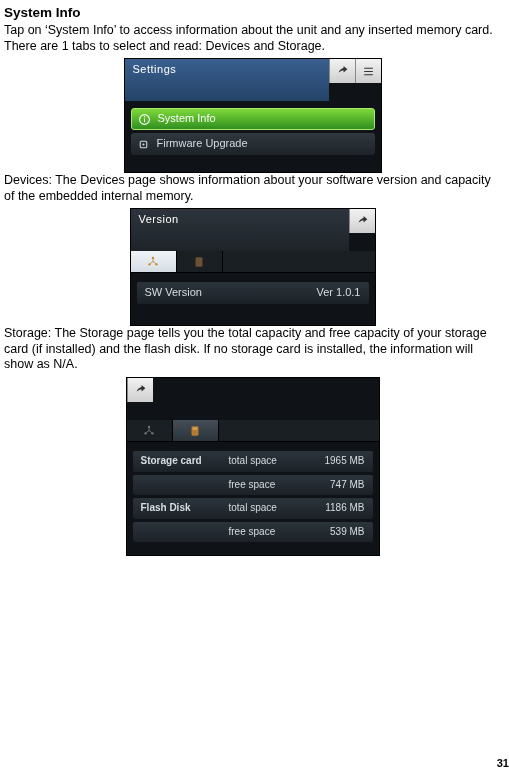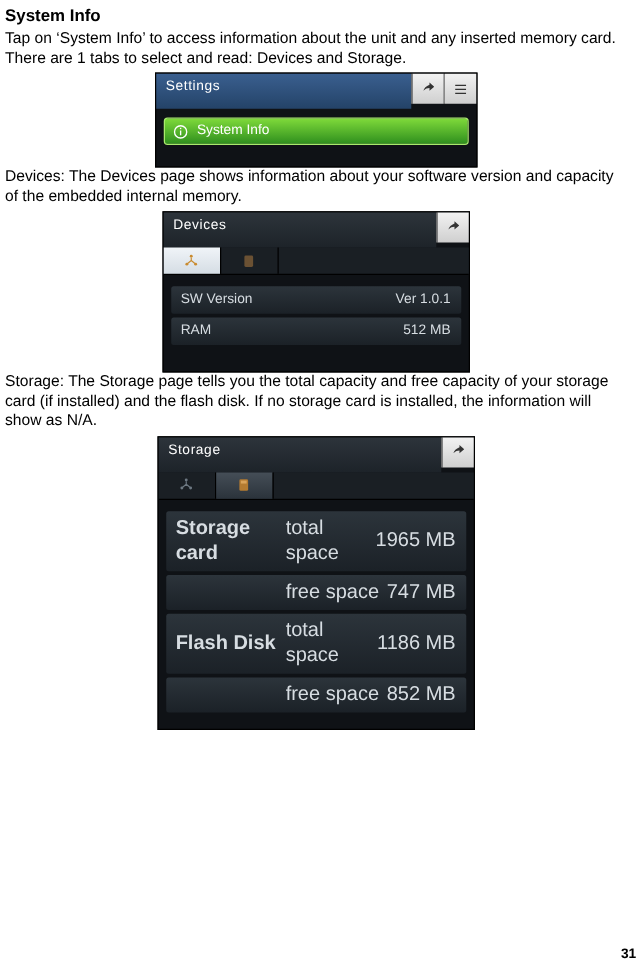--- a/index.html
+++ b/index.html
@@ -23,21 +23,21 @@
     display: inline-block;
     width: 258px;
     border: 1px solid #000;
     background: #0f1216;
     text-align: left;
     position: relative;
   }
   .titlebar {
     display: flex;
     align-items: stretch;
-    height: 28px;
+    height: 42px;
   }
   .titlebar .title {
     flex: 1;
     background: linear-gradient(#3a5f8f, #244368);
     color: #fff;
     font-size: 11px;
     padding: 4px 8px 0 8px;
     letter-spacing: .5px;
   }
   .titlebar .buttons { display: flex; }
@@ -85,21 +85,21 @@
     background:linear-gradient(#2c343b,#1b2127);
     color:#d7dde2; font-size:11px; border-radius:2px;
   }
 
   
   .stlist { padding: 6px 0 10px 0; }
   .strow {
     display:grid; grid-template-columns: 88px 1fr auto;
     margin:3px 6px; padding:4px 8px;
     background:linear-gradient(#2c343b,#1b2127);
-    color:#d7dde2; font-size:16px; border-radius:2px;
+    color:#d7dde2; font-size:10px; border-radius:2px;
     align-items:center;
   }
   .strow .c1 { font-weight:bold; }
   .strow .c3 { text-align:right; white-space:nowrap; }
 
   .pagenum {
     position:absolute; bottom:10px; left:0; right:0;
     text-align:right; font-size:11px; font-weight:bold;
   }
 </style>
@@ -128,30 +128,37 @@
     </div>
     <div class="menu">
       <div class="menuitem sel">
         <svg class="mi-icon" viewBox="0 0 24 24">
             <circle cx="12" cy="12" r="9" fill="none" stroke="#fff" stroke-width="2"></circle>
             <rect x="11" y="10" width="2" height="7" fill="#fff"></rect>
             <rect x="11" y="6" width="2" height="2" fill="#fff"></rect>
           </svg>
         <span>System Info</span>
       </div>
+      <div class="menuitem">
+        <svg class="mi-icon" viewBox="0 0 24 24">
+            <rect x="6" y="6" width="12" height="12" rx="2" fill="none" stroke="#cfd6dc" stroke-width="2"></rect>
+            <circle cx="12" cy="12" r="2" fill="#cfd6dc"></circle>
+          </svg>
+        <span>Firmware Upgrade</span>
+      </div>
     </div>
   </div>
 </div>
 
 <div class="para">Devices: The Devices page shows information about your software version and capacity of the embedded internal memory.</div>
 
 <div class="figwrap">
   <div class="device" style="width:246px">
     <div class="titlebar">
-      <div class="title" style="background:linear-gradient(#2d343b,#1d2329)">Devices</div>
+      <div class="title" style="background:linear-gradient(#2d343b,#1d2329)">Version</div>
       <div class="buttons">
         <div class="sqbtn">
           <svg viewBox="0 0 24 24">
               <path d="M14 5c-5 2-8 5-9 9 3-3 6-4 9-4v4l7-6-7-6v3z" fill="#333"></path>
             </svg>
         </div>
       </div>
     </div>
     <div class="tabstrip">
       <div class="tab activeLight" style="width:46px">
@@ -166,34 +173,29 @@
         <svg class="tabicon" viewBox="0 0 24 24">
             <rect x="6" y="4" width="12" height="16" rx="2" fill="#6b5133"></rect>
           </svg>
       </div>
     </div>
     <div class="kvlist">
       <div class="kvrow">
         <span>SW Version</span>
         <span>Ver 1.0.1</span>
       </div>
-      <div class="kvrow">
-        <span>RAM</span>
-        <span>512 MB</span>
-      </div>
     </div>
   </div>
 </div>
 
 <div class="para">Storage: The Storage page tells you the total capacity and free capacity of your storage card (if installed) and the flash disk. If no storage card is installed, the information will show as N/A.</div>
 
 <div class="figwrap">
   <div class="device" style="width:254px">
     <div class="titlebar">
-      <div class="title" style="background:linear-gradient(#2d343b,#1d2329)">Storage</div>
       <div class="buttons">
         <div class="sqbtn">
           <svg viewBox="0 0 24 24">
               <path d="M14 5c-5 2-8 5-9 9 3-3 6-4 9-4v4l7-6-7-6v3z" fill="#333"></path>
             </svg>
         </div>
       </div>
     </div>
     <div class="tabstrip">
       <div class="tab" style="width:46px">
@@ -223,19 +225,19 @@
         <span class="c3">747 MB</span>
       </div>
       <div class="strow">
         <span class="c1">Flash Disk</span>
         <span class="c2">total space</span>
         <span class="c3">1186 MB</span>
       </div>
       <div class="strow">
         <span class="c1"></span>
         <span class="c2">free space</span>
-        <span class="c3">852 MB</span>
+        <span class="c3">539 MB</span>
       </div>
     </div>
   </div>
 </div>
 
 <div class="pagenum">31</div>
 
 </body></html>

